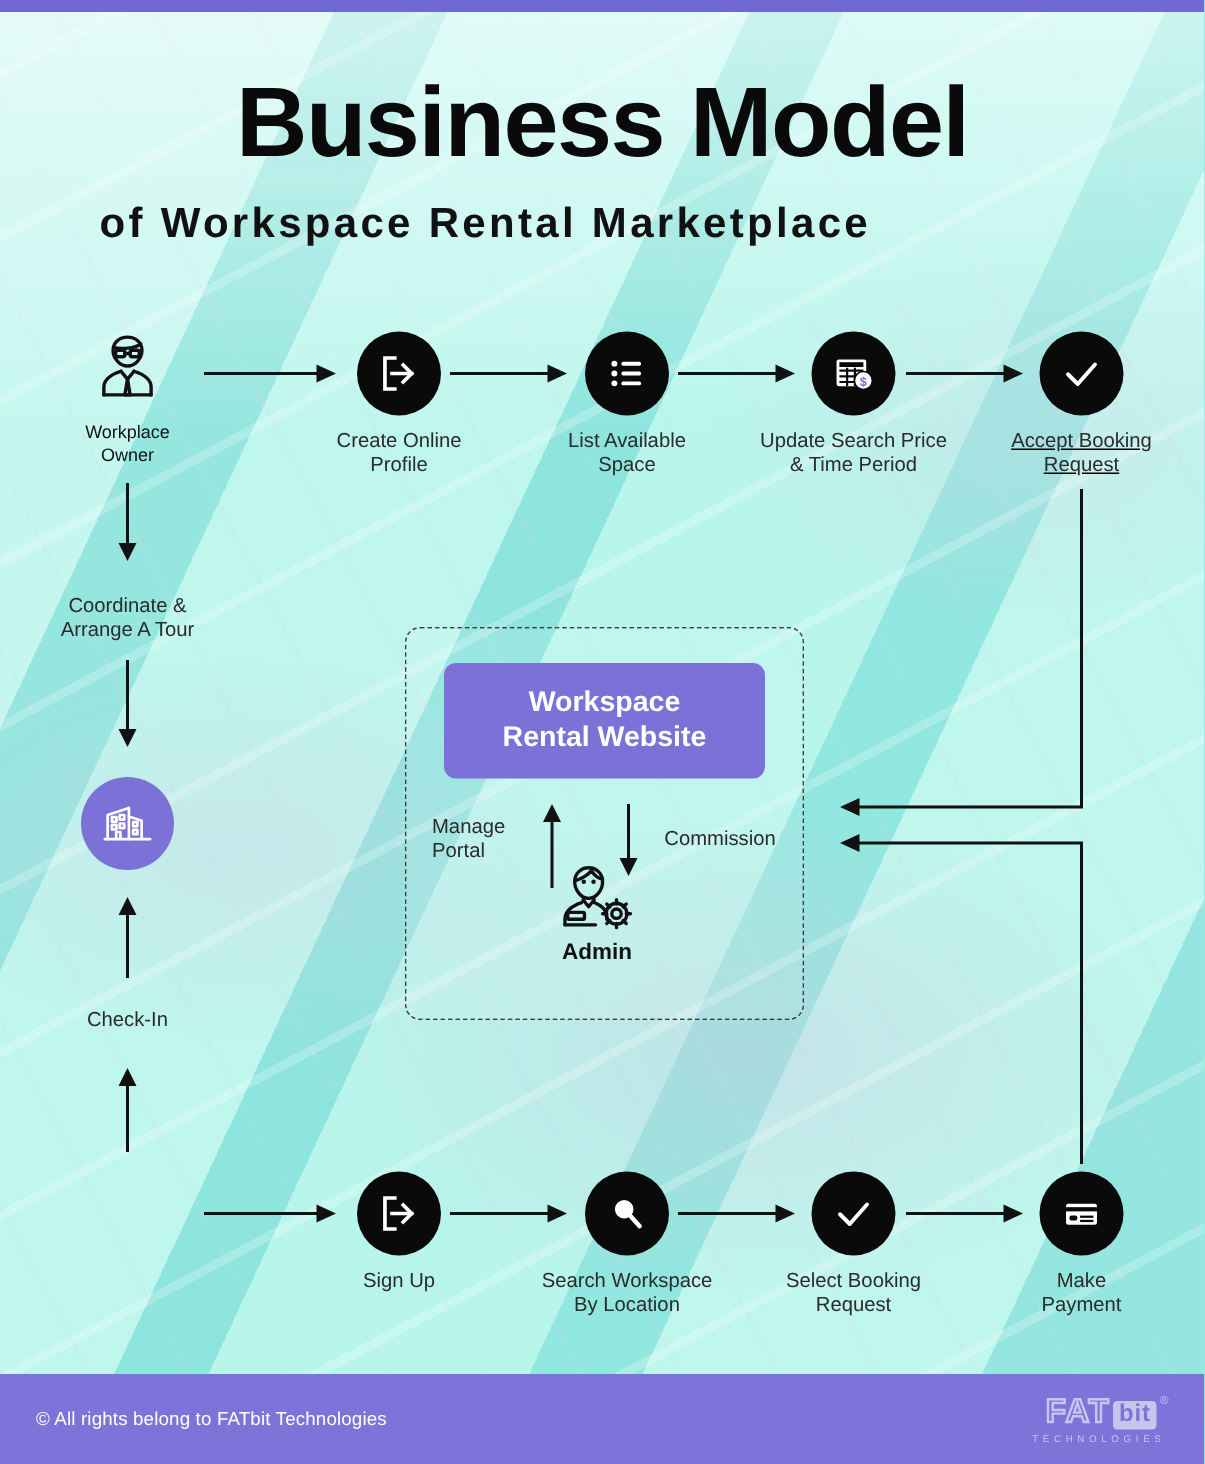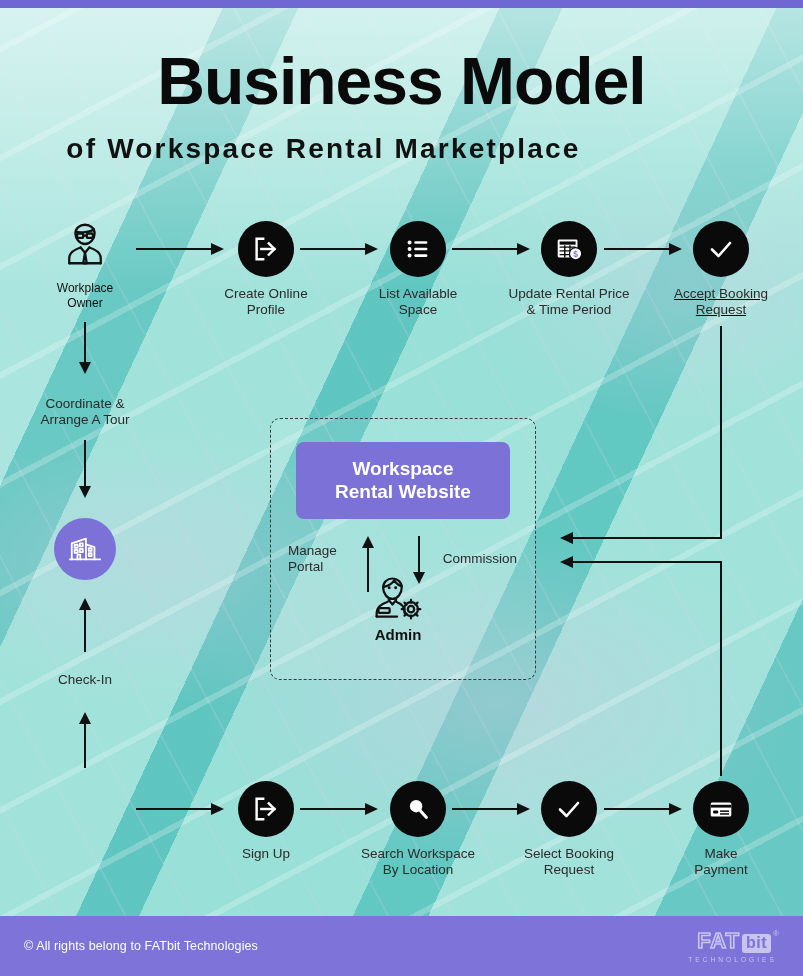--- a/index.html
+++ b/index.html
@@ -4,21 +4,21 @@
 <style>
   html,body{margin:0;padding:0;}
   body{
     width:803px;height:976px;overflow:hidden;
     font-family:"Liberation Sans", sans-serif;
     background:#eceaf6;
     position:relative;
   }
   #stage{
     position:absolute;inset:0;width:803px;height:976px;overflow:hidden;
-    background:#14b8a6;
+    background:#5eead4;
   }
   
   .bg-wash{position:absolute;inset:0;pointer-events:none;}
   .bg-wash.l1{
     background:
       linear-gradient(115deg, rgba(255,255,255,.85) 0 18%, rgba(226,225,238,.55) 18% 24%, rgba(255,255,255,.8) 24% 40%,
         rgba(221,220,236,.5) 40% 45%, rgba(255,255,255,.75) 45% 62%, rgba(228,227,240,.5) 62% 68%,
         rgba(255,255,255,.8) 68% 86%, rgba(224,223,238,.55) 86% 100%);
     opacity:.75;
   }
@@ -196,21 +196,21 @@
       <svg width="32" height="32" viewBox="0 0 34 34" fill="none">
         <rect x="5" y="7" width="21" height="19" rx="1.5" fill="#fff"></rect>
         <rect x="7" y="9" width="17" height="3.4" fill="#0a0a0a"></rect>
         <path d="M7 15h17M7 19h17M7 23h17" stroke="#0a0a0a" stroke-width="1.5"></path>
         <path d="M12.5 13v13M18 13v13" stroke="#0a0a0a" stroke-width="1.5"></path>
         <circle cx="24" cy="22" r="7" fill="#0a0a0a"></circle>
         <circle cx="24" cy="22" r="5.8" fill="#fff"></circle>
         <text x="24" y="26" font-family="Liberation Sans, sans-serif" font-size="9" font-weight="bold" fill="#7b71d7" text-anchor="middle">$</text>
       </svg>
     </div>
-    <div class="lbl"><span>Update Rental Price</span><br><span>&amp; Time Period</span></div>
+    <div class="lbl"><span>Update Search Price</span><br><span>&amp; Time Period</span></div>
   </div>
 
   <div class="harrow" style="left:604px;top:243px;width:78px;">
     <div class="shaft"></div>
       <div class="head"></div>
   </div>
 
   <div class="node" style="left:646px;top:221px;text-decoration:underline;">
     <div class="circ">
       <svg width="32" height="32" viewBox="0 0 32 32" fill="none" stroke="#fff" stroke-width="2.6" stroke-linecap="round" stroke-linejoin="round">

